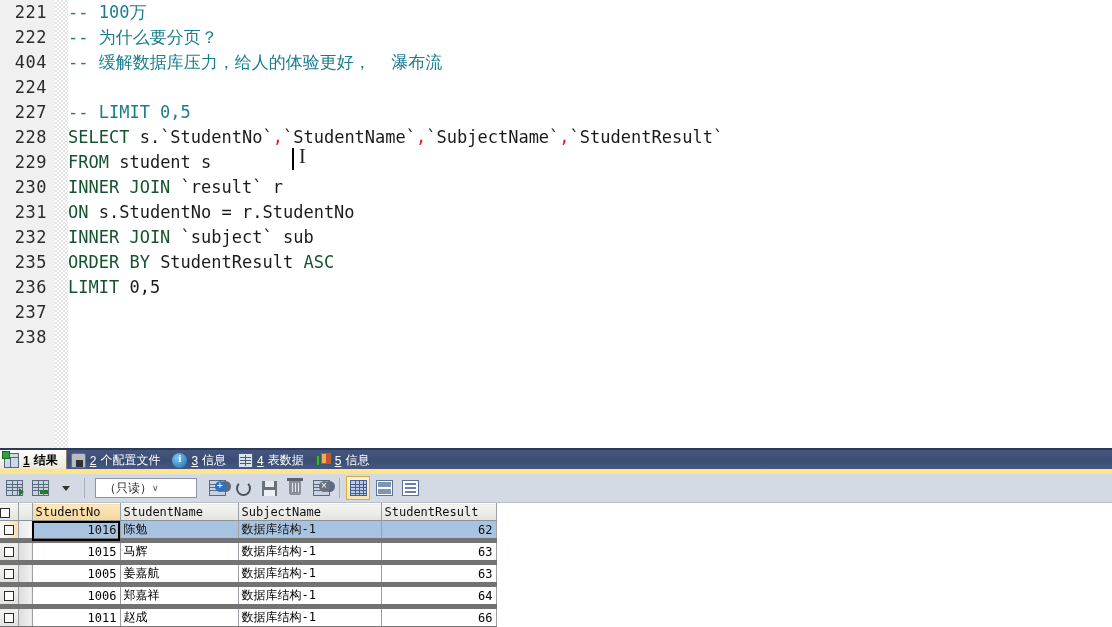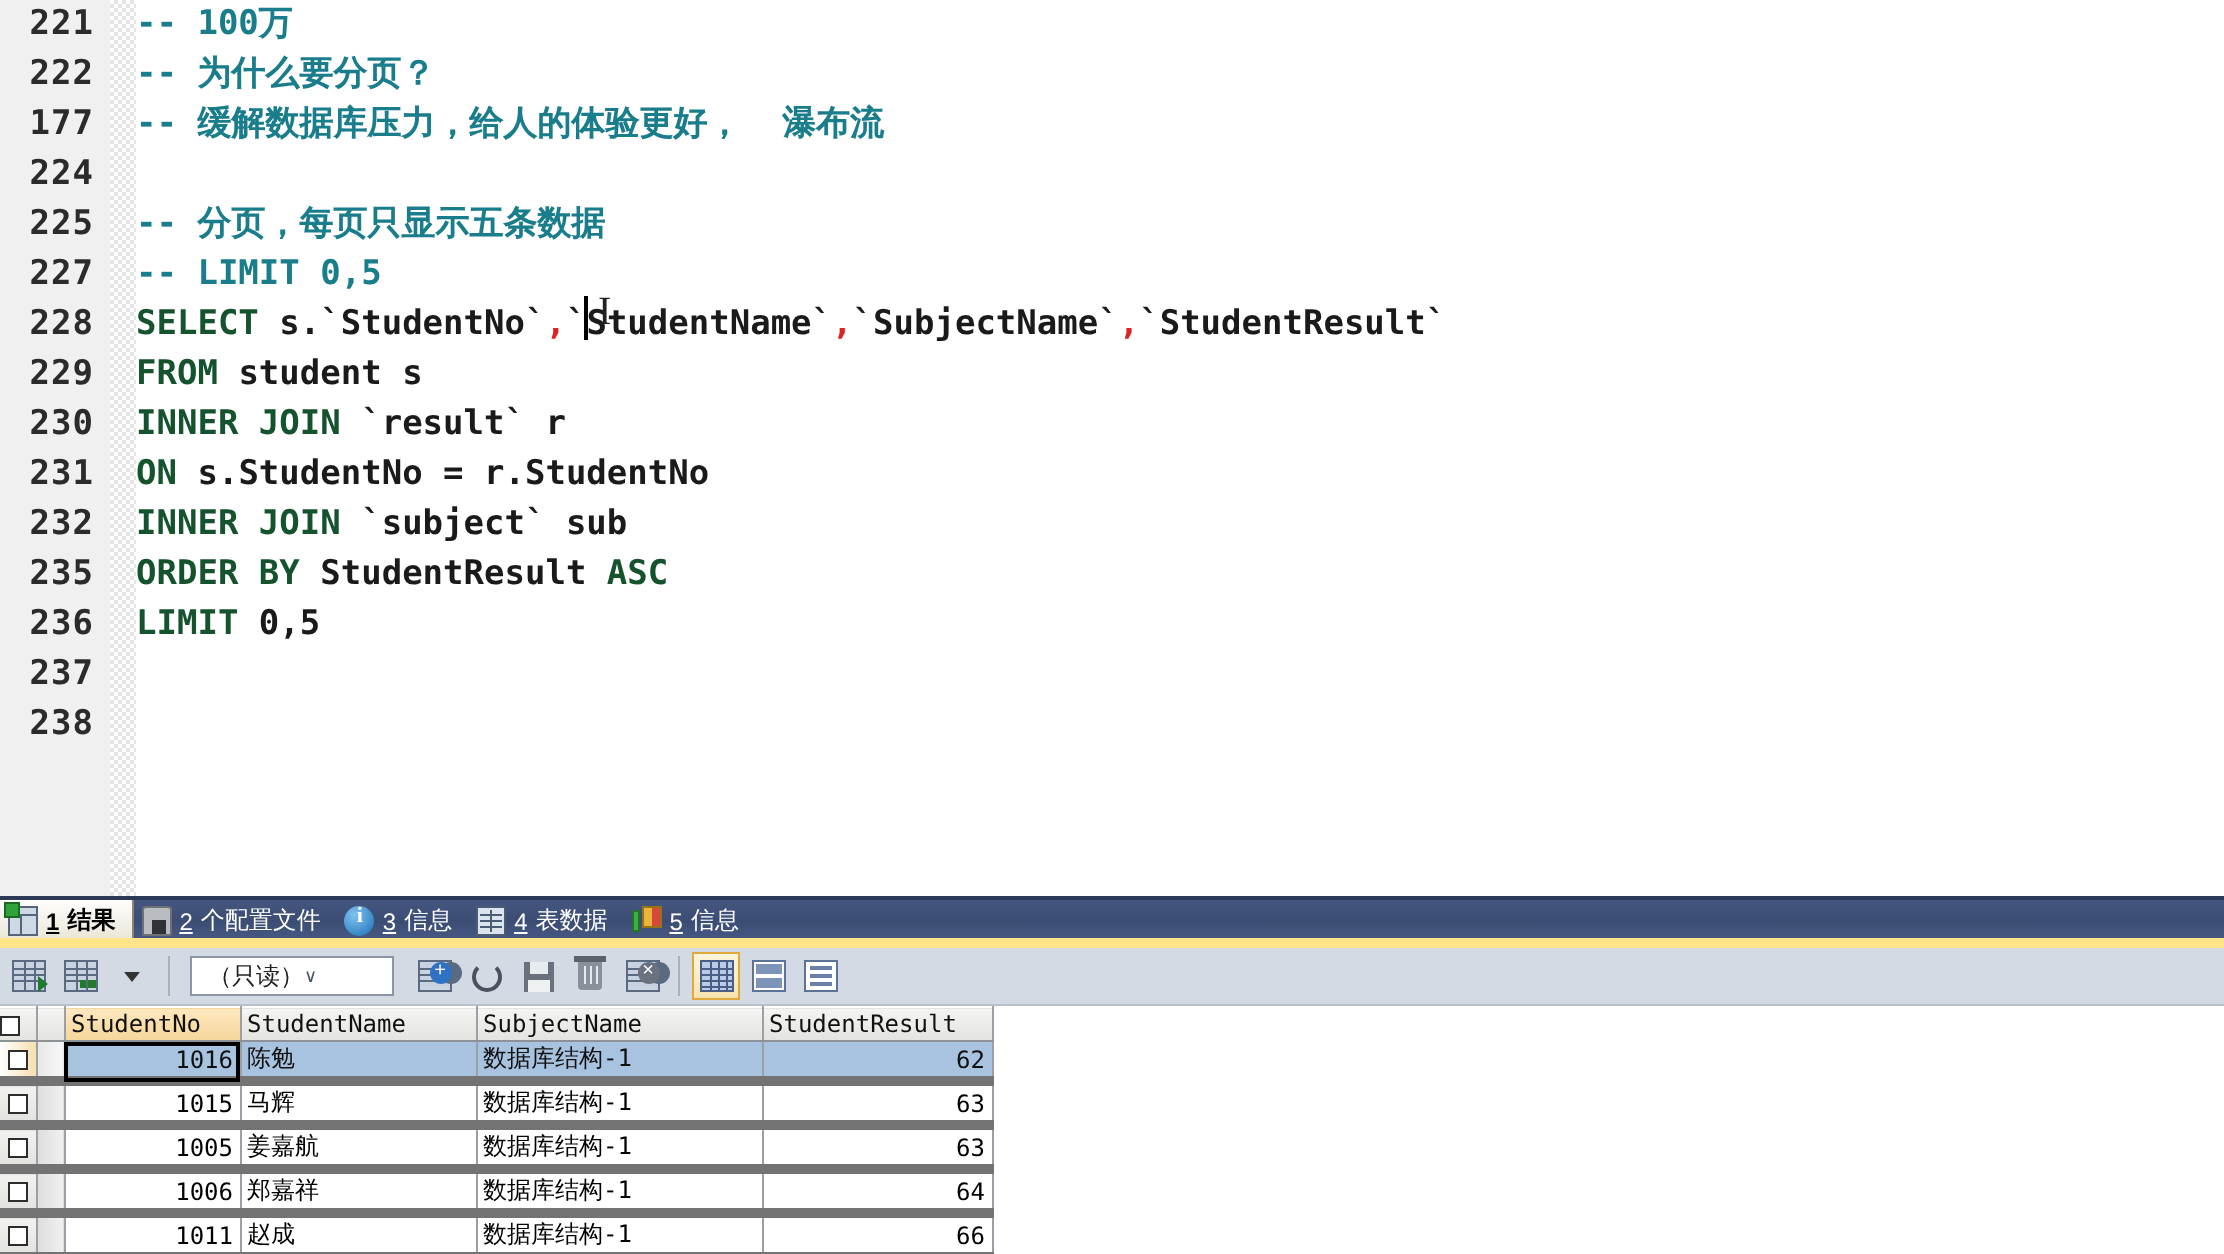--- a/index.html
+++ b/index.html
@@ -31,21 +31,21 @@
     width: 13px; height: 448px;
     background-color: #ffffff;
     background-image:
       linear-gradient(45deg, #e4e4e4 25%, transparent 25%, transparent 75%, #e4e4e4 75%),
       linear-gradient(45deg, #e4e4e4 25%, transparent 25%, transparent 75%, #e4e4e4 75%);
     background-size: 4px 4px;
     background-position: 0 0, 2px 2px;
   }
   .code-lines {
     position: absolute; left: 0; top: 0;
-    width: 1088px; height: 448px; font-weight: bold;
+    width: 1088px; height: 448px;
   }
   .line {
     position: relative;
     height: 25px;
     line-height: 25px;
     white-space: pre;
     font-family: "DejaVu Sans Mono", "Liberation Mono", monospace;
     font-size: 17px;
   }
   .lnum {
@@ -409,23 +409,22 @@
 <body>
 
 <div id="app">
 
   <div class="editor">
     <div class="gutter"></div>
     <div class="gutter-hatch"></div>
     <div class="code-lines" id="code-lines">
         <div class="line"><div class="lnum">221</div><div class="ltext"><span class="tok-comment">-- 100万</span></div></div>
         <div class="line"><div class="lnum">222</div><div class="ltext"><span class="tok-comment">-- 为什么要分页？</span></div></div>
-        <div class="line"><div class="lnum">177</div><div class="ltext"><span class="tok-comment">-- 缓解数据库压力，给人的体验更好，  瀑布流</span></div></div>
+        <div class="line"><div class="lnum">404</div><div class="ltext"><span class="tok-comment">-- 缓解数据库压力，给人的体验更好，  瀑布流</span></div></div>
         <div class="line"><div class="lnum">224</div><div class="ltext"><span class="tok-plain"></span></div></div>
-        <div class="line"><div class="lnum">225</div><div class="ltext"><span class="tok-comment">-- 分页，每页只显示五条数据</span></div></div>
         <div class="line"><div class="lnum">227</div><div class="ltext"><span class="tok-comment">-- LIMIT 0,5</span></div></div>
         <div class="line"><div class="lnum">228</div><div class="ltext"><span class="tok-kw">SELECT </span><span class="tok-plain">s.`StudentNo`</span><span class="tok-str">,</span><span class="tok-plain">`StudentName`</span><span class="tok-str">,</span><span class="tok-plain">`SubjectName`</span><span class="tok-str">,</span><span class="tok-plain">`StudentResult`</span></div></div>
         <div class="line"><div class="lnum">229</div><div class="ltext"><span class="tok-kw">FROM </span><span class="tok-plain">student s</span></div></div>
         <div class="line"><div class="lnum">230</div><div class="ltext"><span class="tok-kw">INNER JOIN </span><span class="tok-plain">`result` r</span></div></div>
         <div class="line"><div class="lnum">231</div><div class="ltext"><span class="tok-kw">ON </span><span class="tok-plain">s.StudentNo = r.StudentNo</span></div></div>
         <div class="line"><div class="lnum">232</div><div class="ltext"><span class="tok-kw">INNER JOIN </span><span class="tok-plain">`subject` sub</span></div></div>
         <div class="line"><div class="lnum">235</div><div class="ltext"><span class="tok-kw">ORDER BY </span><span class="tok-plain">StudentResult </span><span class="tok-kw">ASC</span></div></div>
         <div class="line"><div class="lnum">236</div><div class="ltext"><span class="tok-kw">LIMIT </span><span class="tok-plain">0,5</span></div></div>
         <div class="line"><div class="lnum">237</div><div class="ltext"><span class="tok-plain"></span></div></div>
         <div class="line"><div class="lnum">238</div><div class="ltext"><span class="tok-plain"></span></div></div>

